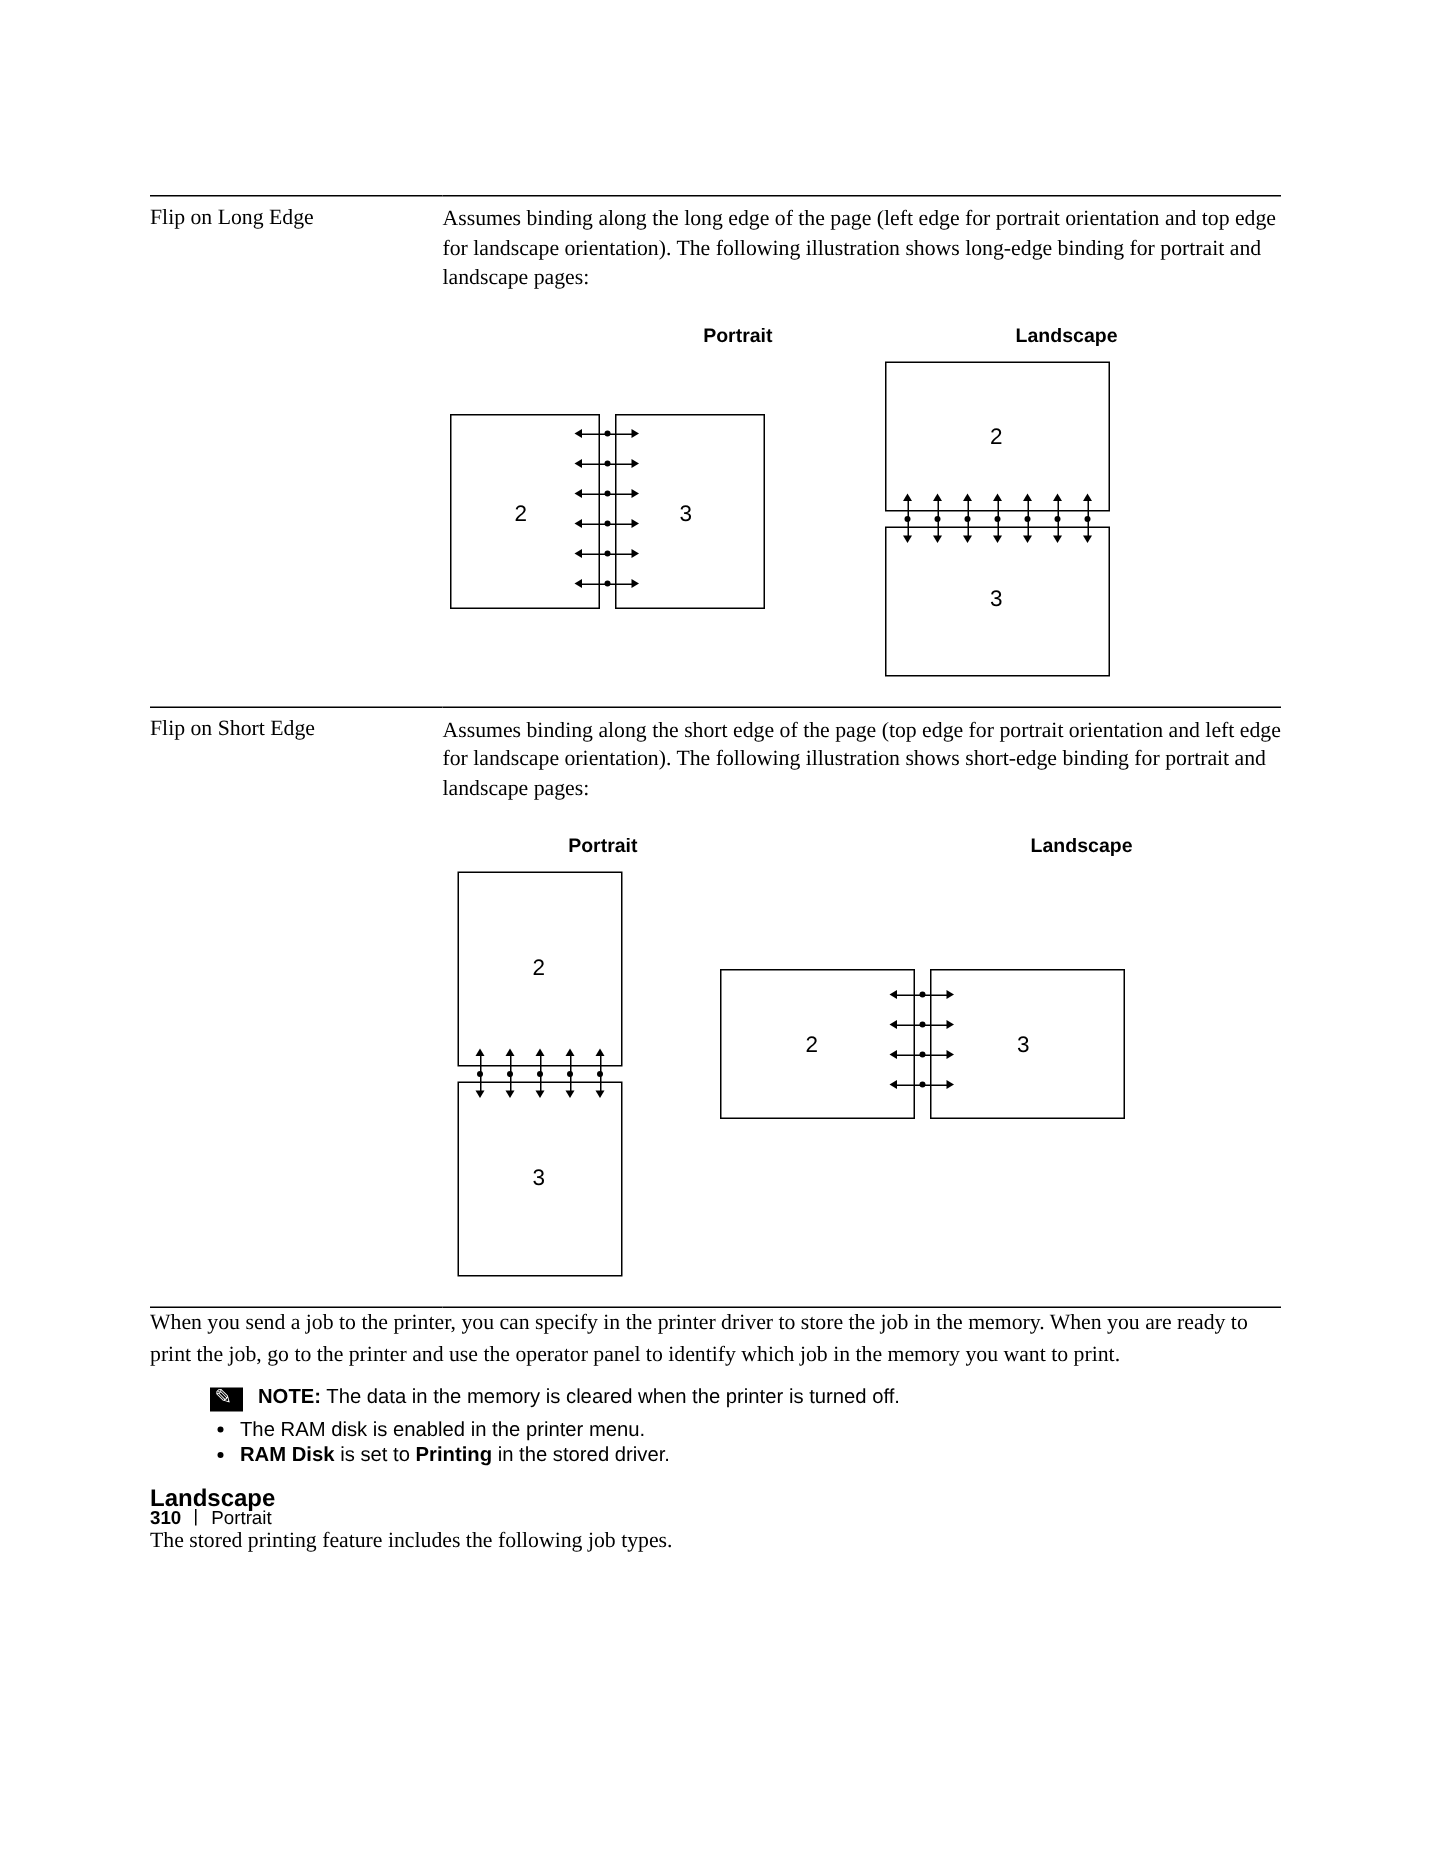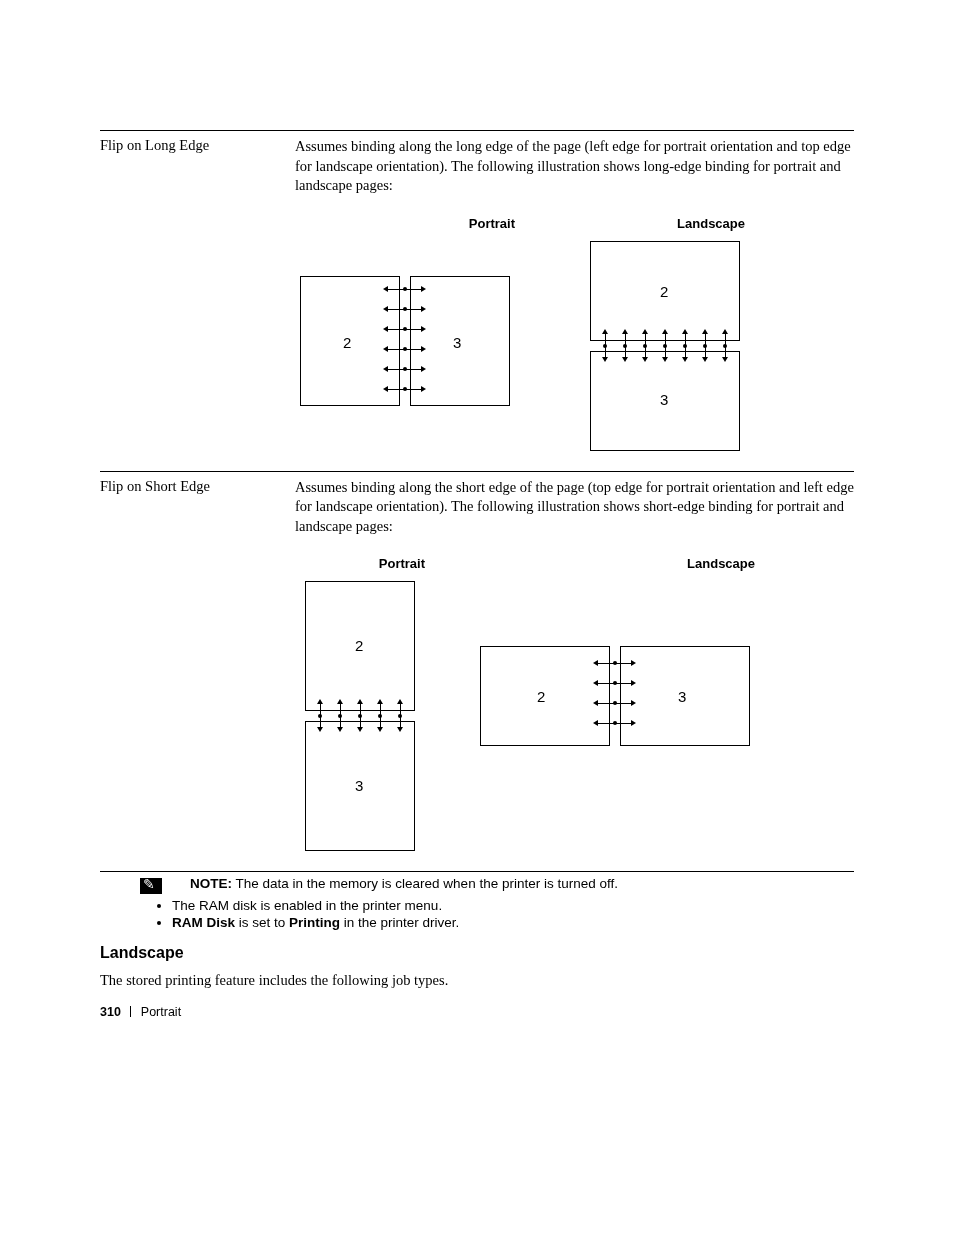--- a/index.html
+++ b/index.html
@@ -18,33 +18,33 @@
   .tbl { width: 100%; border-collapse: collapse; }
   .tbl td { vertical-align: top; padding: 6px 0 10px 0; }
   .row-top td { border-top: 1px solid #000; }
   .lbl-col { width: 195px; font-size: 14.5px; }
   .desc-col { font-size: 14.5px; line-height: 1.35; }
   .diag-lbl { font: bold 13px Arial, Helvetica, sans-serif; text-align: right; }
   .heading {
     font: bold 24px Arial, Helvetica, sans-serif; margin: 24px 0 12px 0;
   }
   .body-text { font-size: 14.5px; line-height: 1.4; margin: 0 0 10px 0; }
-  .note-row { display: flex; align-items: flex-start; gap: 28px; margin: 4px 0 4px 0; padding-left: 40px; }
+  .note-row { display: flex; align-items: flex-start; gap: 10px; margin: 4px 0 4px 0; padding-left: 40px; }
   .note-icon {
     width: 22px; height: 16px; display: inline-block; background: #000; position: relative;
     flex-shrink: 0; margin-top: 2px;
   }
   .note-icon::before {
     content: "✎"; color: #fff; position: absolute; top: -2px; left: 3px;
     font: 14px Arial, sans-serif;
   }
   .note-text { font: 13.5px Arial, Helvetica, sans-serif; }
   .note-text b { font-weight: bold; }
   ul.bul { margin: 4px 0 10px 60px; padding: 0; }
-  ul.bul li { font: 13.5px Arial, Helvetica, sans-serif; margin: 2px 12px; list-style: disc; }
+  ul.bul li { font: 13.5px Arial, Helvetica, sans-serif; margin: 2px 0; list-style: disc; }
   .subhead { font: bold 16px Arial, Helvetica, sans-serif; margin: 14px 0 8px 0; }
   .footer {
     position: absolute; bottom: 48px; left: 100px;
     font: 12.5px Arial, Helvetica, sans-serif;
   }
   .footer .pn { font-weight: bold; }
   .footer .divider { display: inline-block; border-left: 1px solid #000; height: 11px; margin: 0 6px -1px 6px; }
 
   
   .diag-wrap { position: relative; height: 230px; }
@@ -213,32 +213,33 @@
           </div>
         </div>
       </td>
     </tr>
     <tr class="row-top">
           <td colspan="2" style="padding:0;"></td>
         </tr>
   </tbody>
     </table>
 
+  <p class="body-text">When you send a job to the printer, you can specify in the printer driver to store the job in the memory. When you are ready to print the job, go to the printer and use the operator panel to identify which job in the memory you want to print.</p>
 
   <div class="note-row">
     <span class="note-icon"></span>
     <span class="note-text">
       <b>NOTE:</b>
       <span>The data in the memory is cleared when the printer is turned off.</span>
     </span>
   </div>
   <ul class="bul">
     <li>The RAM disk is enabled in the printer menu.</li>
     <li>
-      <b>RAM Disk</b><span> is set to </span><b>Printing</b><span> in the printer driver.</span>
+      <b>RAM Disk</b><span> is set to </span><b>Printing</b><span> in the stored driver.</span>
     </li>
   </ul>
 
   <div class="subhead">Landscape</div>
   <p class="body-text">The stored printing feature includes the following job types.</p>
 
   <div class="footer">
     <span class="pn">310</span>
     <span class="divider"></span>
     <span>Portrait</span>

